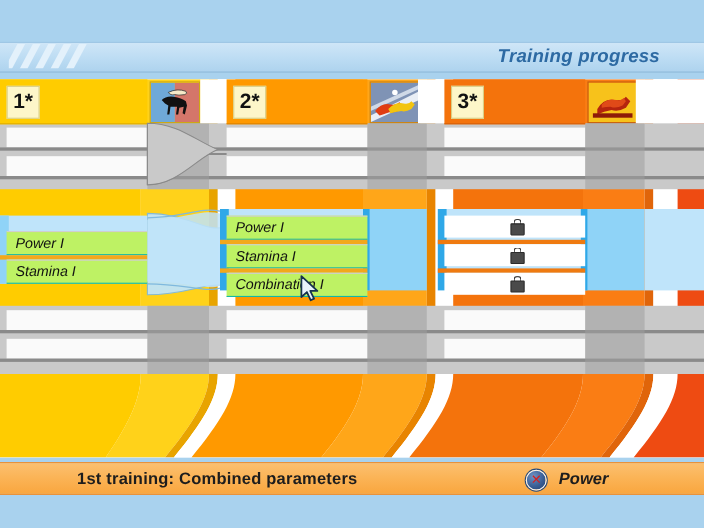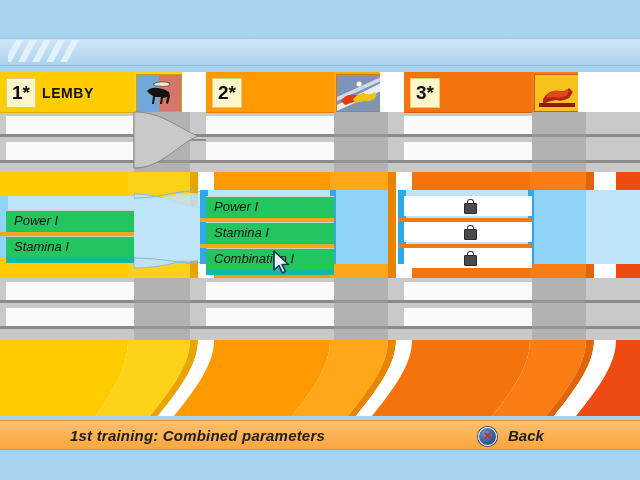--- a/index.html
+++ b/index.html
@@ -33,22 +33,22 @@
 
   .icon-cell{position:absolute;top:2px;width:44px;height:36px;overflow:hidden;
       border:1px solid rgba(0,0,0,.22);}
 
   
   .track{position:absolute;background:#c9c9c9;}
   .trackdark{position:absolute;background:#9e9e9e;}
   .tline{position:absolute;height:3px;background:#8a8a8a;}
 
   
-  .chip{position:absolute;height:20px;background:#22c55e;border-top:1px solid #cfcfcf;
-      border-bottom:6px solid #14b8a6;}
+  .chip{position:absolute;height:20px;background:#bef264;border-top:1px solid #cfcfcf;
+      border-bottom:1px solid #14b8a6;}
   .chip .lbl{position:absolute;left:8px;top:0;height:20px;line-height:20px;font-size:13px;
       font-style:italic;color:#111;white-space:nowrap;}
   .sep{position:absolute;height:4px;background:#f2a81c;}
   .sepd{position:absolute;height:4px;background:#ef7a10;}
 
   .lockcell{position:absolute;height:20px;background:#fff;}
   .lock{position:absolute;width:11px;height:13px;}
   .lock .body{position:absolute;left:0;top:4px;width:11px;height:9px;background:#4a4a4a;
       border:1px solid #2b2b2b;border-radius:1px;}
   .lock .shk{position:absolute;left:3px;top:0px;width:5px;height:6px;
@@ -60,21 +60,21 @@
   .glowdk{position:absolute;background:#2fa8e8;}
 
   
   svg.conn{position:absolute;left:0;top:0;width:640px;height:344px;overflow:visible;}
 
   
   #footer{position:absolute;left:0;top:420px;width:640px;height:28px;
       background:linear-gradient(180deg,#fcc070 0%,#fbb355 50%,#f9a63f 100%);
       border-top:1px solid #e9923a;border-bottom:1px solid #e9923a;}
   #footer-text{position:absolute;left:70px;top:0;height:28px;line-height:29px;
-      font-size:15px;font-weight:bold;font-style:italic;color:#1d1d1d;letter-spacing:.2px;}
+      font-size:15px;font-weight:bold;color:#1d1d1d;letter-spacing:.2px;}
   #back-btn{position:absolute;left:478px;top:0;height:28px;line-height:28px;}
   #back-icon{position:absolute;left:0;top:6px;width:17px;height:17px;border-radius:50%;
       background:radial-gradient(circle at 35% 30%,#6f93c4 0%,#3a5f96 55%,#24406e 100%);
       border:1px solid #f6f6f6;box-shadow:0 0 0 1px #274b7d;}
   #back-icon b{position:absolute;left:0;top:0;width:17px;height:17px;line-height:17px;
       text-align:center;font-size:12px;color:#d32020;font-weight:bold;font-family:"DejaVu Sans",sans-serif;}
   #back-label{position:absolute;left:30px;top:0;height:28px;line-height:29px;font-size:15px;
       font-weight:bold;font-style:italic;color:#1d1d1d;}
 
   
@@ -86,20 +86,21 @@
 <div id="screen">
 
   <div id="header-band"></div>
   <div id="header-hatch">
     <i style="left:2px"></i>
       <i style="left:16px"></i>
       <i style="left:30px"></i>
     <i style="left:44px"></i>
       <i style="left:58px"></i>
   </div>
+  <div id="title">Training progress</div>
 
   <div id="board">
 
     <svg class="conn" viewBox="0 0 640 344" preserveAspectRatio="none">
 
       <path d="M0,0 H128 V268 C128,290 118,312 96,344 H0 Z" fill="#FFCC00"></path>
       <path d="M128,0 H190 V268 C190,290 176,312 150,344 H96 C118,312 128,290 128,268 Z" fill="#FFD21A"></path>
       <path d="M190,0 H198 V268 C198,290 184,312 158,344 H150 C176,312 190,290 190,268 Z" fill="#E8A400"></path>
 
       <path d="M198,0 H214 V268 C214,290 200,312 174,344 H158 C184,312 198,290 198,268 Z" fill="#ffffff"></path>
@@ -203,21 +204,20 @@
       <span class="lock" style="left:60px;top:3px;">
         <span class="shk"></span>
           <span class="body"></span>
       </span>
     </div>
 
     <div class="namebar" style="left:0;width:134px;background:#FFCC00;border-bottom:1px solid #e3ae00;">
       <div class="namebox">
         <span>1*</span>
       </div>
-      <div class="nametxt">LEMBY</div>
     </div>
     <div class="icon-cell" style="left:136px;">
       <svg viewBox="0 0 44 36" width="44" height="36">
         <rect x="0" y="0" width="22" height="36" fill="#6fa9d8"></rect>
         <rect x="22" y="0" width="22" height="36" fill="#d4766a"></rect>
         <path d="M16 9 q8 -4 16 -1 q2 2 -1 3 q-6 1 -9 0 q-4 1 -6 -2z" fill="#f5e9c8" stroke="#333" stroke-width=".7"></path>
         <path d="M10 16 q4 -4 11 -3 q7 1 11 4 l1 4 l-2 8 l-2 -1 l1 -6 l-4 1 l-1 6 l-2 0 l1 -7 l-6 0 l-1 7 l-2 0 l1 -8 l-3 -2z" fill="#111"></path>
       </svg>
     </div>
     <div style="position:absolute;left:182px;top:0;width:24px;height:40px;background:#fff;"></div>
@@ -262,21 +262,21 @@
     </svg>
 
   </div>
 
   <div id="footer">
     <div id="footer-text">1st training: Combined parameters</div>
     <div id="back-btn">
       <div id="back-icon">
         <b>✕</b>
       </div>
-      <div id="back-label">Back</div>
+      <div id="back-label">Power</div>
     </div>
   </div>
 
   <div id="cursor" style="left: 272px; top: 250px;">
     <svg viewBox="0 0 20 26" width="20" height="26">
       <path d="M2,1 L2,20 L7,15.5 L10.5,23 L13.5,21.5 L10,14.5 L16.5,14.5 Z" fill="#e8f2fb" stroke="#16324f" stroke-width="1.6" stroke-linejoin="round"></path>
     </svg>
   </div>
 
 </div>

